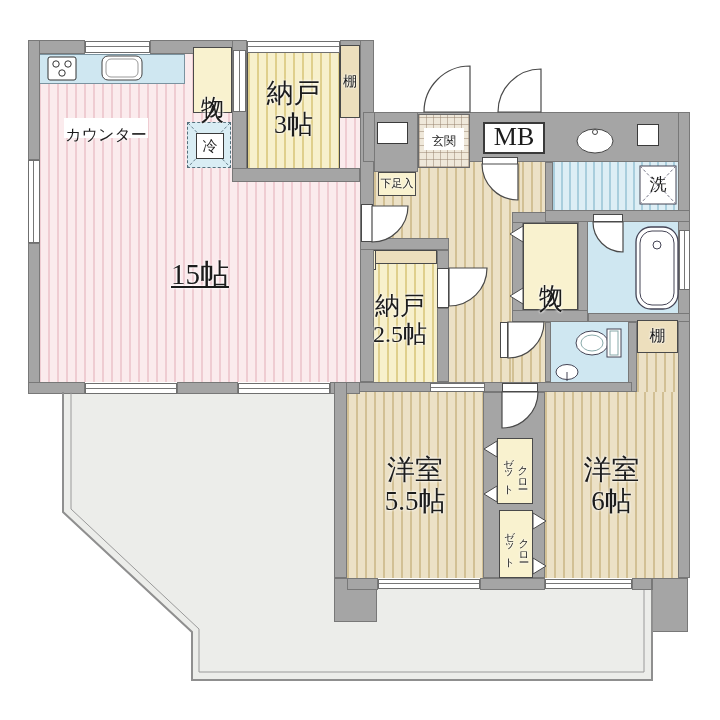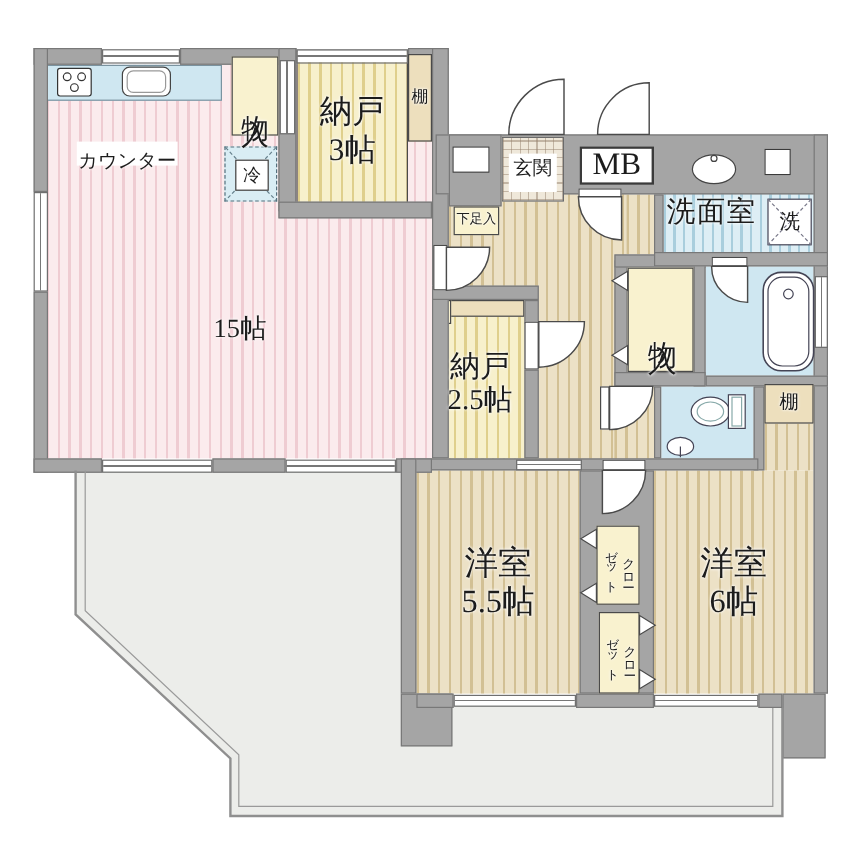--- a/index.html
+++ b/index.html
@@ -185,42 +185,41 @@
       <rect x="610" y="331" width="8" height="24" fill="none" stroke="#8aa"></rect>
     </g>
 
     <g>
       <ellipse cx="567" cy="372" rx="11" ry="7.5" fill="#fff" stroke="#445"></ellipse>
       <line x1="567" y1="372" x2="567" y2="381" stroke="#445"></line>
     </g>
   </svg>
 
   <div class="label flexc" style="left:110px;top:232px;width:180px;height:84px;">
-    <span style="font-size:22px;">15帖</span>
+    <span style="font-size:29px;text-decoration:underline;">15帖</span>
   </div>
   <div class="label" style="left:64px;top:118px;width:84px;height:20px;background:#fff;font-size:16px;line-height:34px;z-index:13;">カウンター</div>
   <div class="label flexc" style="left:247px;top:42px;width:93px;height:134px;">
     <span style="font-size:27px;">納戸</span>
     <span style="font-size:26px;">3帖</span>
   </div>
   <div class="label flexc" style="left:360px;top:262px;width:80px;height:115px;">
     <span style="font-size:25px;">納戸</span>
     <span style="font-size:24px;">2.5帖</span>
   </div>
   <div class="label flexc" style="left:347px;top:400px;width:136px;height:170px;">
     <span style="font-size:28px;">洋室</span>
     <span style="font-size:27px;">5.5帖</span>
   </div>
   <div class="label flexc" style="left:545px;top:400px;width:133px;height:170px;">
     <span style="font-size:28px;">洋室</span>
     <span style="font-size:27px;">6帖</span>
   </div>
-  <div class="label" style="left:424px;top:128px;width:40px;height:32px;background:#fff;font-size:16px;line-height:26px;z-index:13;">玄関</div>
+  <div class="label" style="left:424px;top:128px;width:40px;height:22px;background:#fff;font-size:12px;line-height:26px;z-index:13;">玄関</div>
   <div class="label" style="left:483px;top:122px;width:62px;height:32px;font-size:26px;line-height:30px;">MB</div>
-  <div class="label" style="left:547px;top:162px;width:92px;height:30px;font-size:24px;line-height:30px;letter-spacing:1px;">洗面室</div>
   <div class="label vt" style="left:193px;top:50px;width:39px;height:62px;font-size:23px;line-height:39px;">物入</div>
   <div class="label vt" style="left:523px;top:230px;width:55px;height:76px;font-size:24px;line-height:55px;">物入</div>
   <div class="minibox" style="left:196px;top:133px;width:26px;height:24px;font-size:15px;">冷</div>
   <div class="label" style="left:644px;top:172px;width:28px;height:26px;font-size:17px;line-height:26px;text-shadow:none;">洗</div>
   <div class="label" style="left:340px;top:45px;width:20px;height:73px;font-size:14px;line-height:73px;">棚</div>
   <div class="label" style="left:637px;top:320px;width:41px;height:33px;font-size:16px;line-height:32px;">棚</div>
   <div class="label" style="left:378px;top:172px;width:38px;height:24px;font-size:11px;line-height:23px;">下足入</div>
   <div class="label" style="left:497px;top:438px;width:36px;height:66px;display:flex;flex-direction:row-reverse;justify-content:center;gap:2px;align-items:center;">
     <span class="vt" style="font-size:10.5px;letter-spacing:1px;">クロー</span>
     <span class="vt" style="font-size:10.5px;letter-spacing:1px;">ゼット</span>

